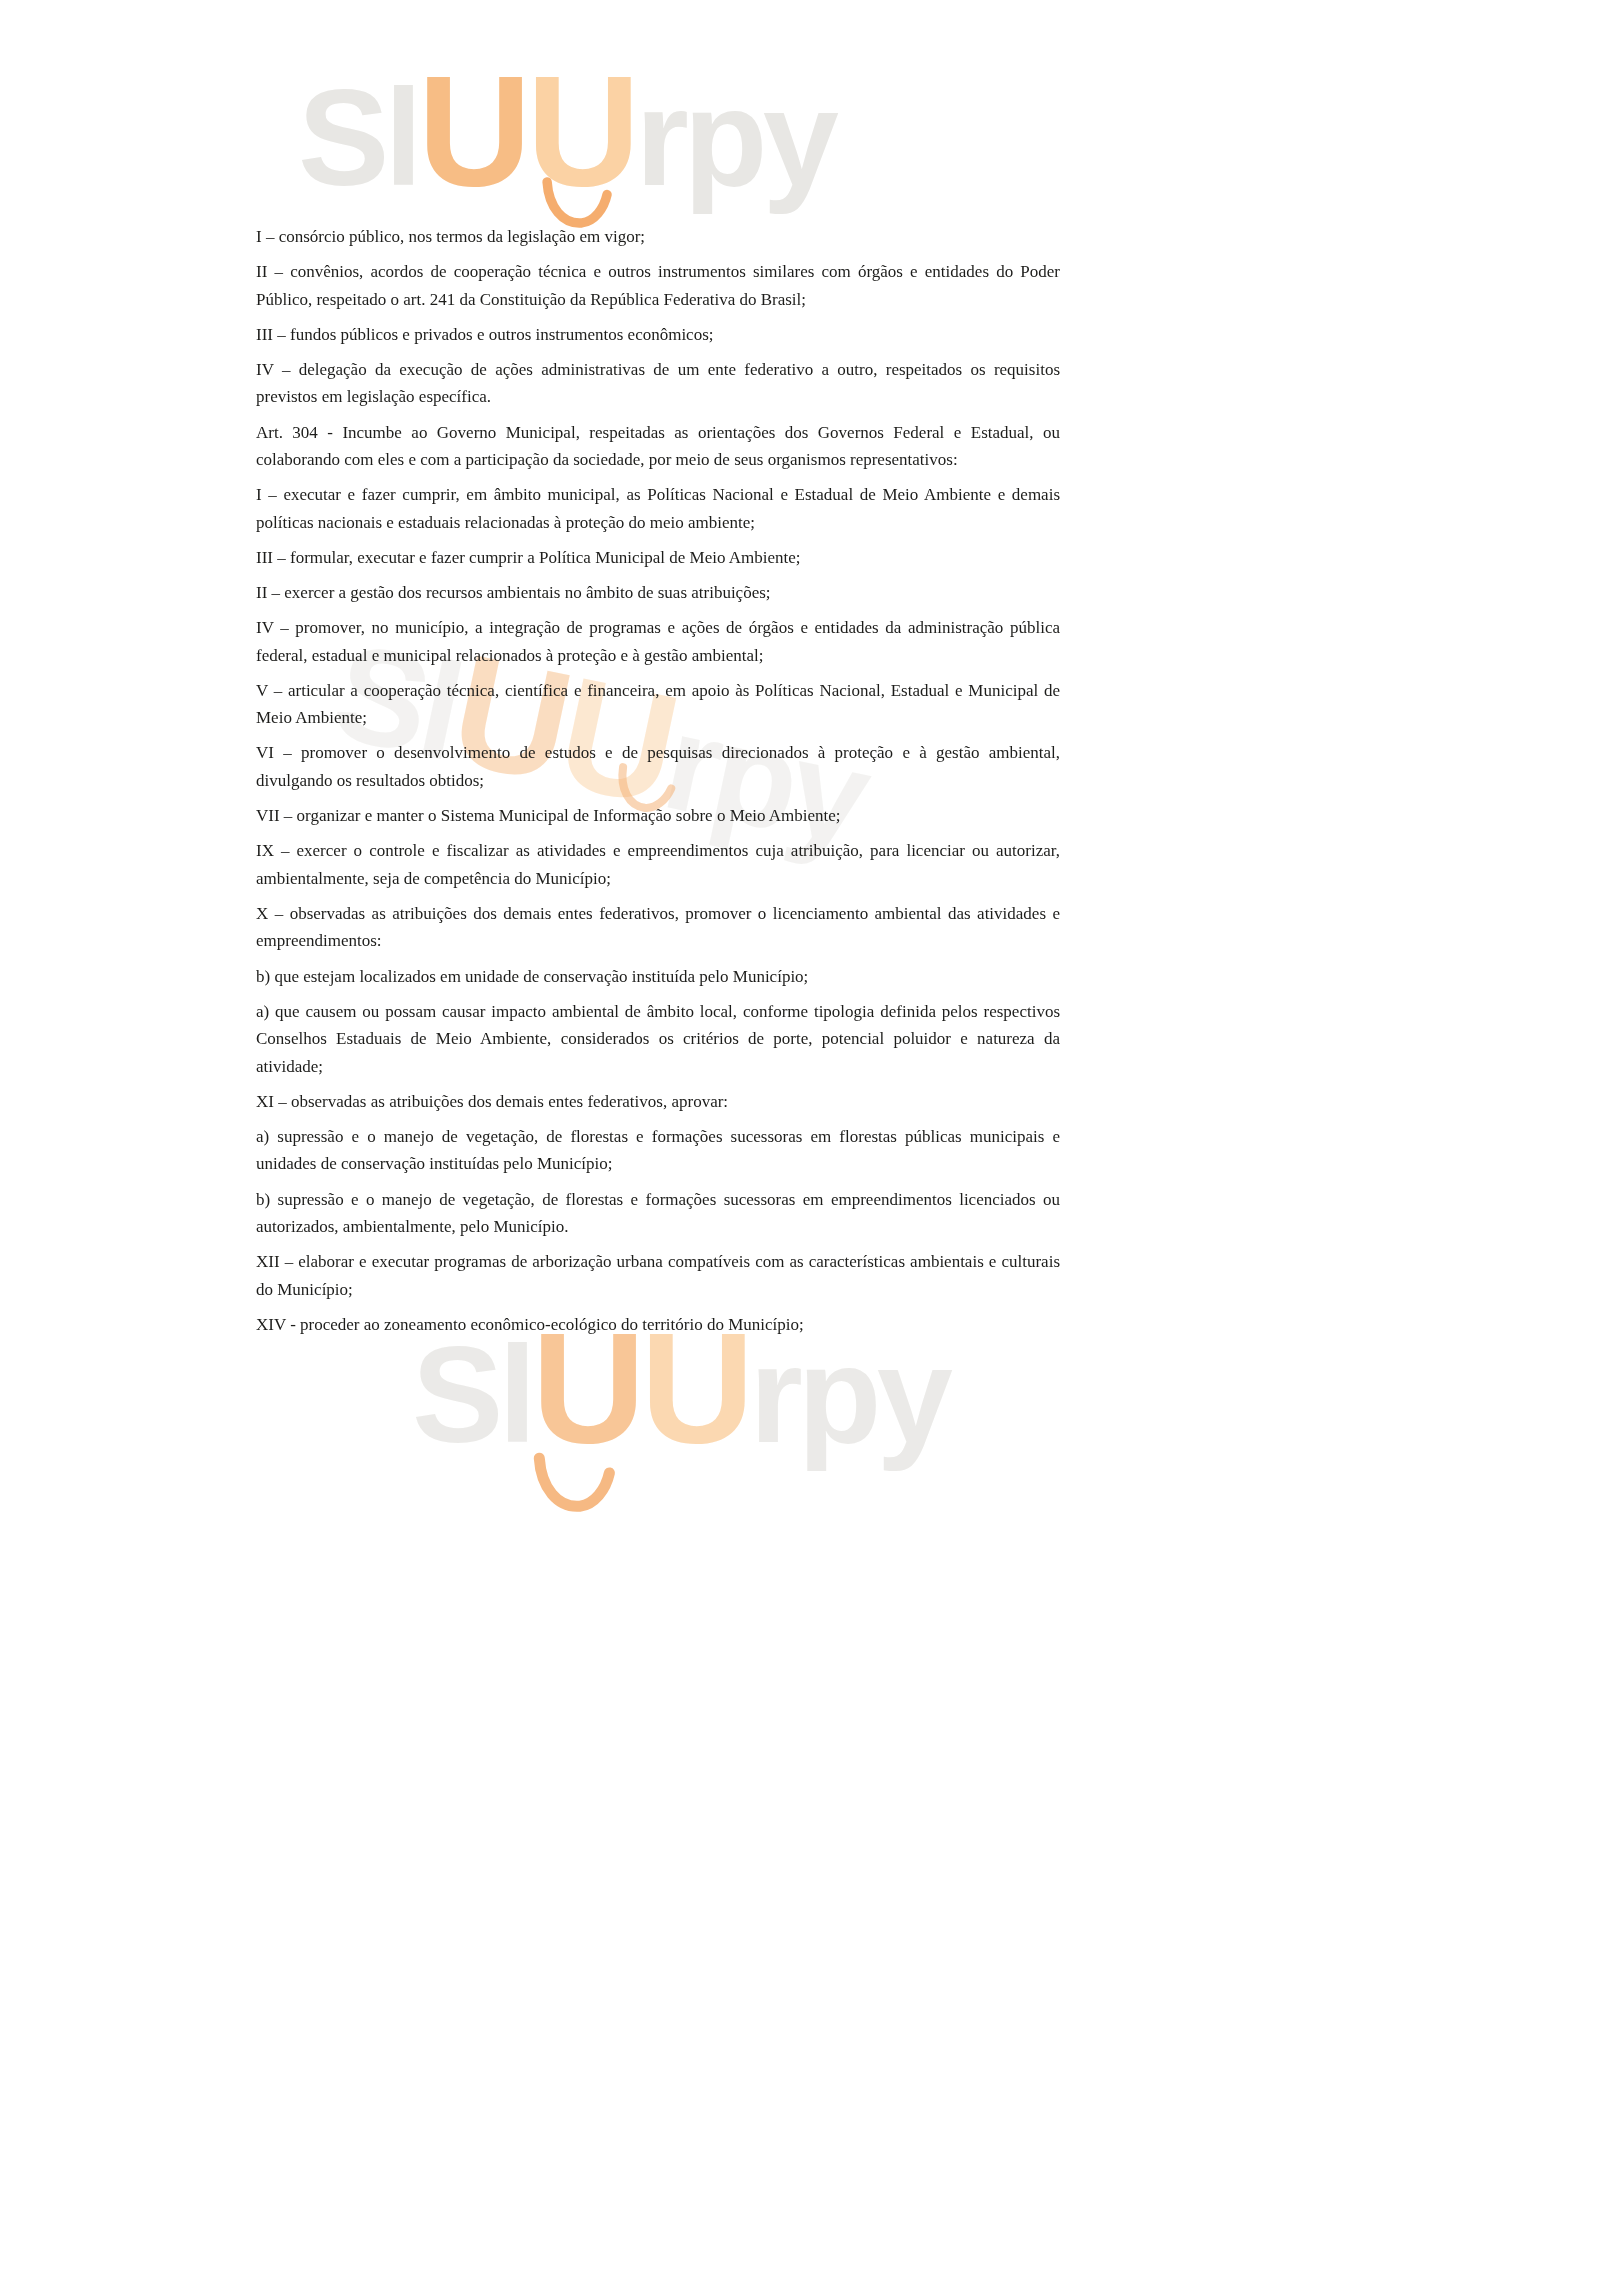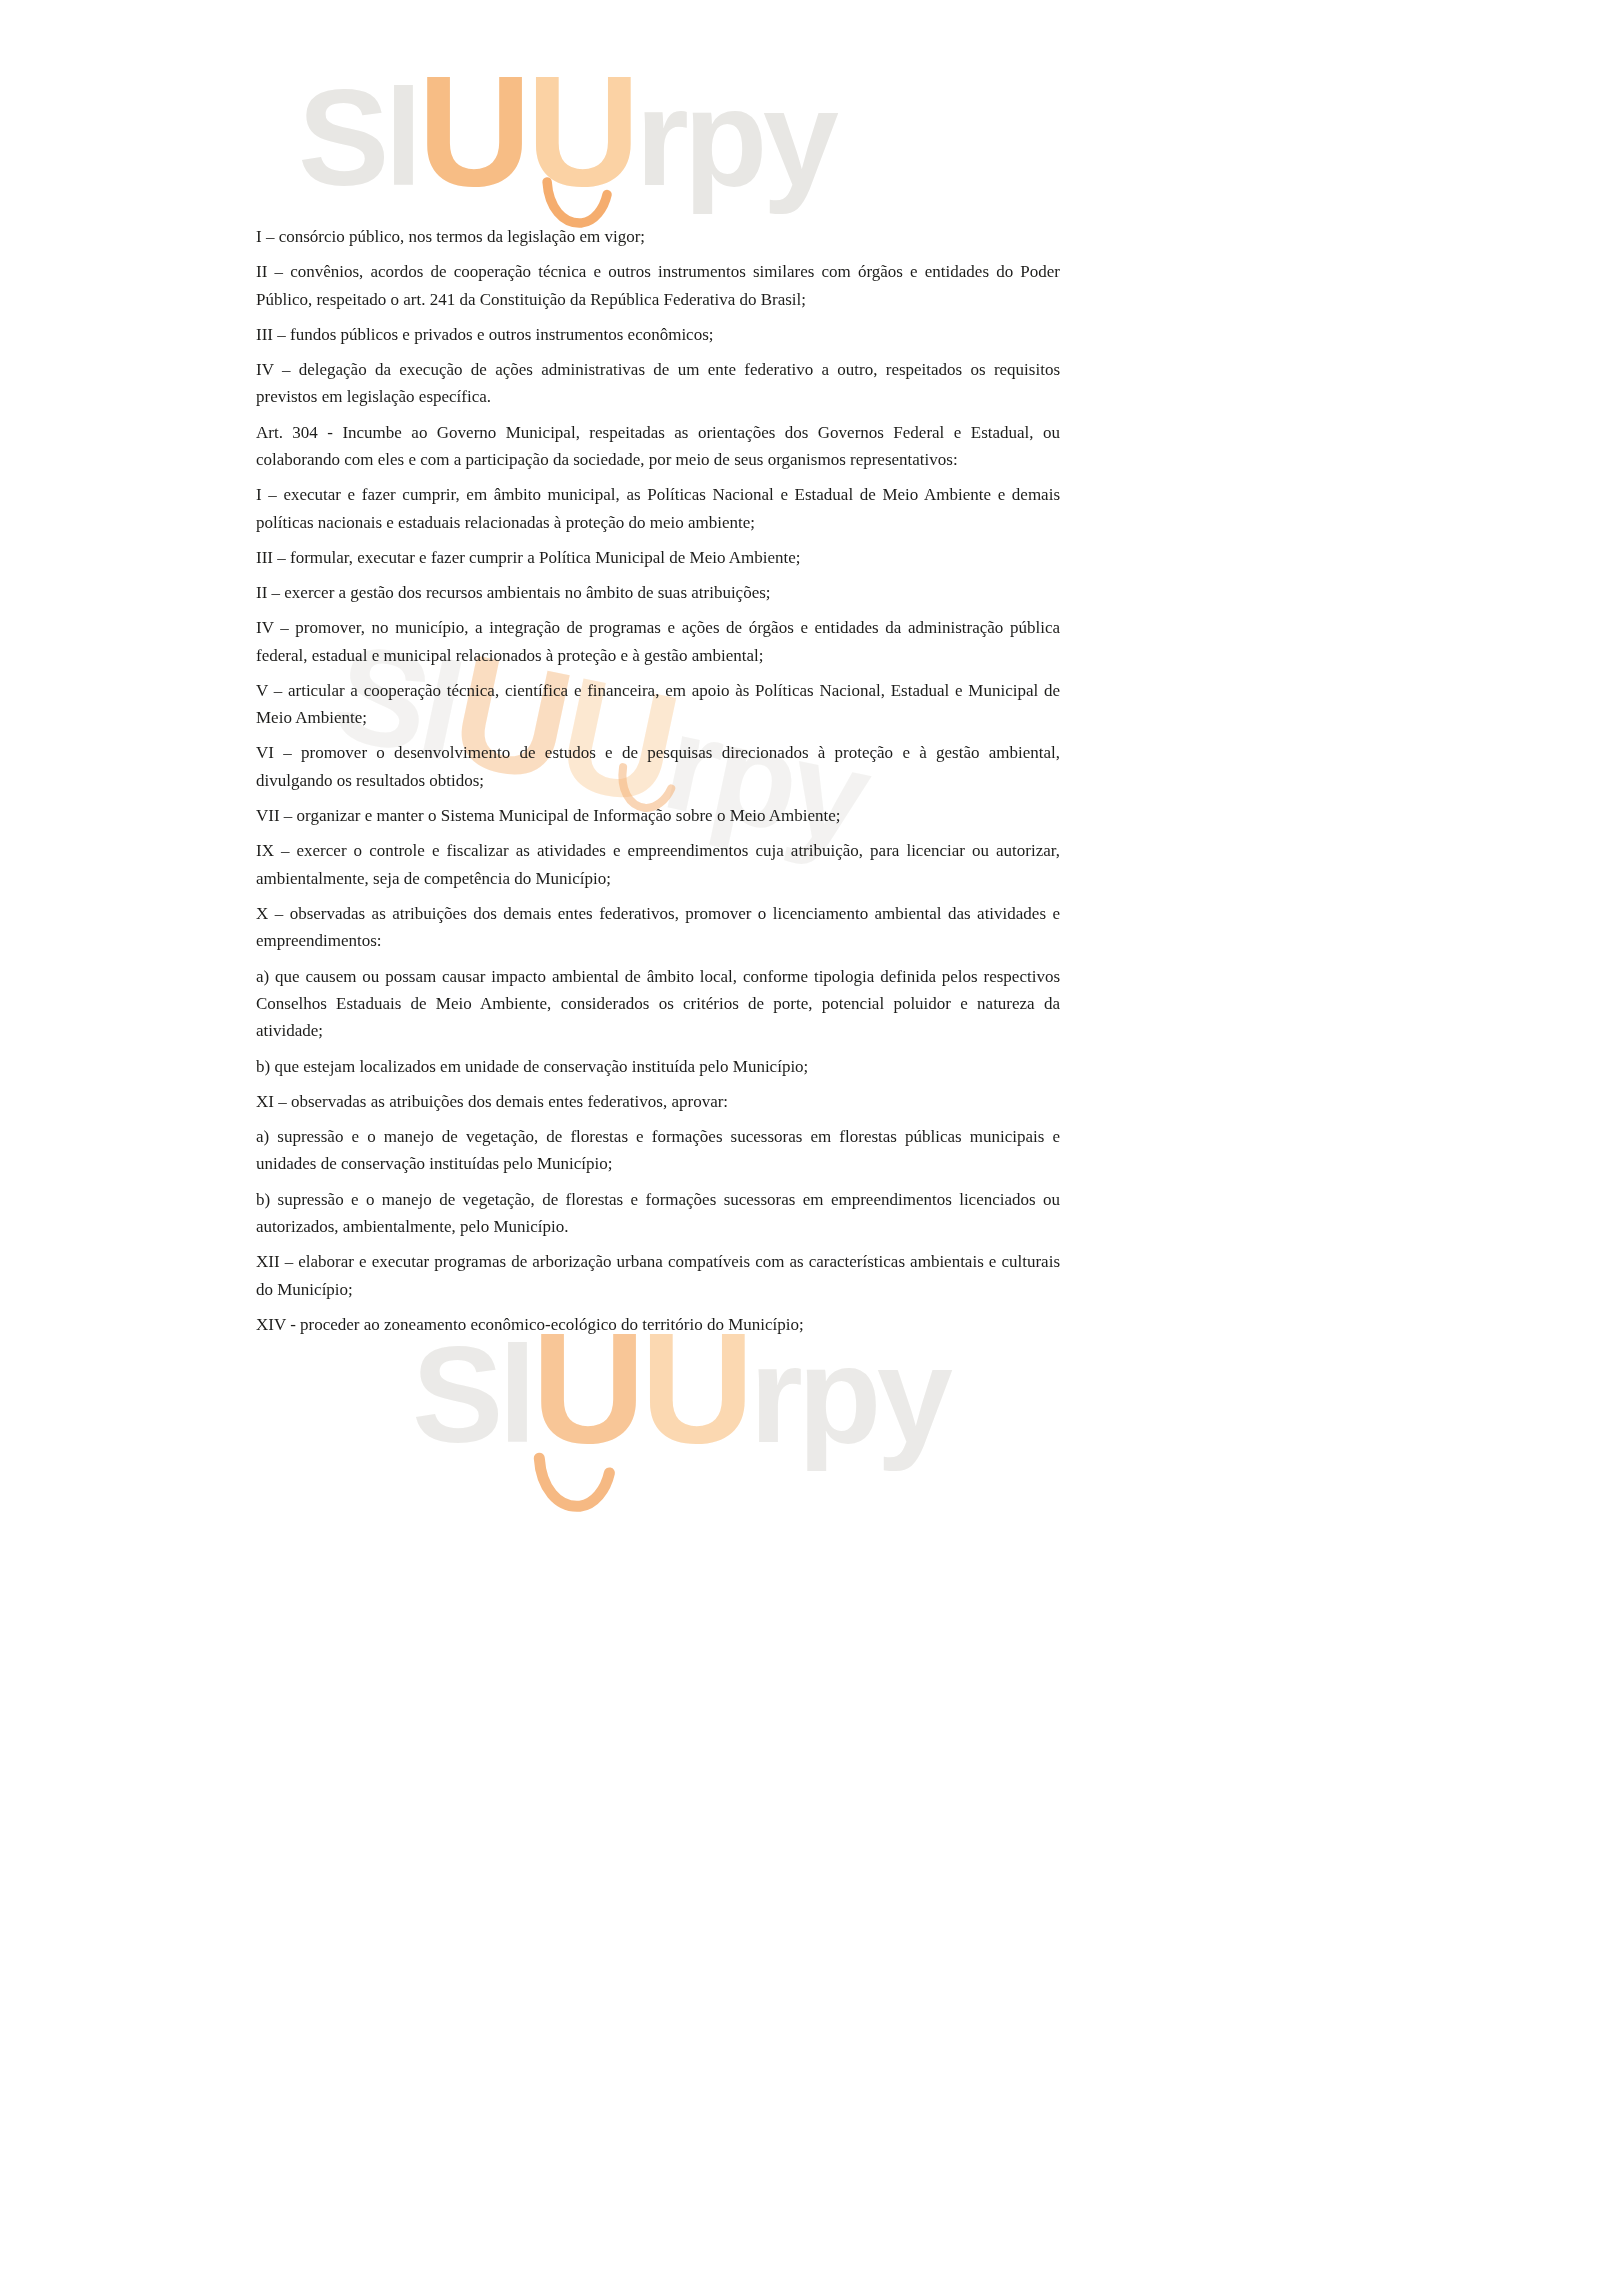--- a/index.html
+++ b/index.html
@@ -93,22 +93,22 @@
     <p>Art. 304 - Incumbe ao Governo Municipal, respeitadas as orientações dos Governos Federal e Estadual, ou colaborando com eles e com a participação da sociedade, por meio de seus organismos representativos:</p>
     <p>I – executar e fazer cumprir, em âmbito municipal, as Políticas Nacional e Estadual de Meio Ambiente e demais políticas nacionais e estaduais relacionadas à proteção do meio ambiente;</p>
     <p>III – formular, executar e fazer cumprir a Política Municipal de Meio Ambiente;</p>
     <p>II – exercer a gestão dos recursos ambientais no âmbito de suas atribuições;</p>
     <p>IV – promover, no município, a integração de programas e ações de órgãos e entidades da administração pública federal, estadual e municipal relacionados à proteção e à gestão ambiental;</p>
     <p>V – articular a cooperação técnica, científica e financeira, em apoio às Políticas Nacional, Estadual e Municipal de Meio Ambiente;</p>
     <p>VI – promover o desenvolvimento de estudos e de pesquisas direcionados à proteção e à gestão ambiental, divulgando os resultados obtidos;</p>
     <p>VII – organizar e manter o Sistema Municipal de Informação sobre o Meio Ambiente;</p>
     <p>IX – exercer o controle e fiscalizar as atividades e empreendimentos cuja atribuição, para licenciar ou autorizar, ambientalmente, seja de competência do Município;</p>
     <p>X – observadas as atribuições dos demais entes federativos, promover o licenciamento ambiental das atividades e empreendimentos:</p>
+    <p>b) que estejam localizados em unidade de conservação instituída pelo Município;</p>
     <p>a) que causem ou possam causar impacto ambiental de âmbito local, conforme tipologia definida pelos respectivos Conselhos Estaduais de Meio Ambiente, considerados os critérios de porte, potencial poluidor e natureza da atividade;</p>
-    <p>b) que estejam localizados em unidade de conservação instituída pelo Município;</p>
     <p>XI – observadas as atribuições dos demais entes federativos, aprovar:</p>
     <p>a) supressão e o manejo de vegetação, de florestas e formações sucessoras em florestas públicas municipais e unidades de conservação instituídas pelo Município;</p>
     <p>b) supressão e o manejo de vegetação, de florestas e formações sucessoras em empreendimentos licenciados ou autorizados, ambientalmente, pelo Município.</p>
     <p>XII – elaborar e executar programas de arborização urbana compatíveis com as características ambientais e culturais do Município;</p>
     <p>XIV - proceder ao zoneamento econômico-ecológico do território do Município;</p>
   </main>
 
 </div>
 
 

